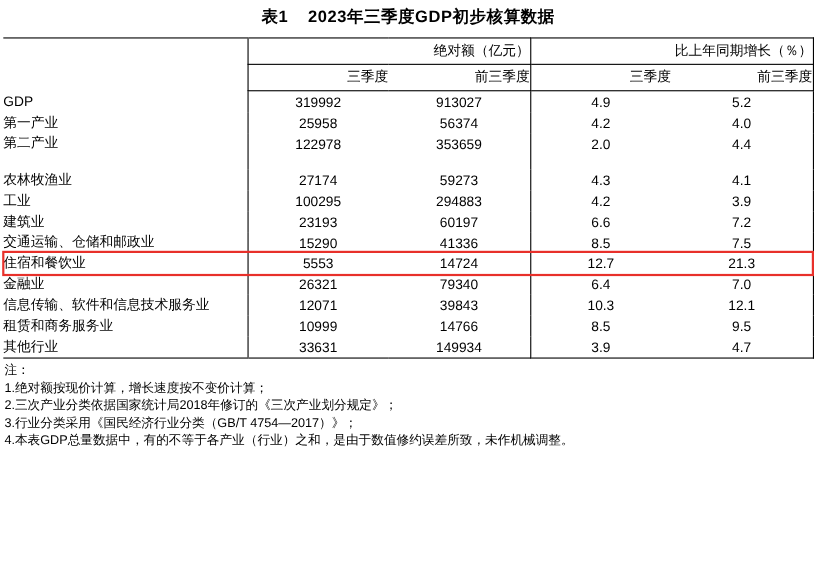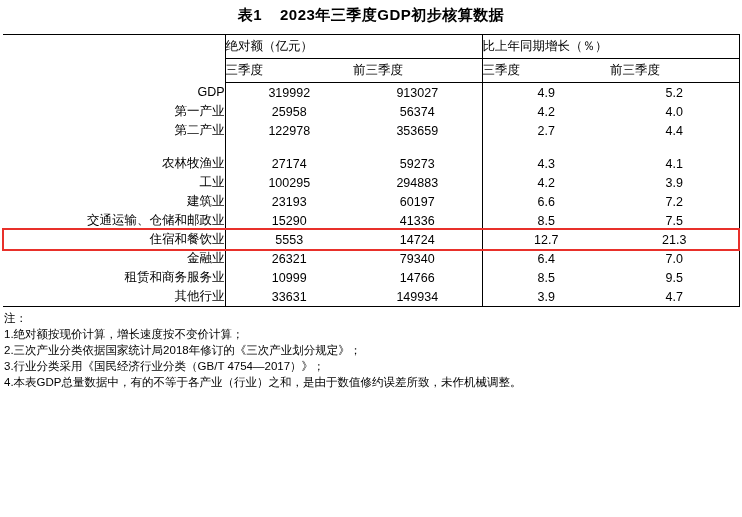--- a/index.html
+++ b/index.html
@@ -38,39 +38,39 @@
     margin: 0 3px;
     table-layout: fixed;
     font-size: 12.5px;
   }
   table.gdp td, table.gdp th {
     padding: 0;
     font-weight: normal;
   }
   .hdr-row td {
     height: 23px;
-    text-align: left;
+    text-align: right;
     vertical-align: middle;
     font-size: 12.5px;
   }
   .top-line {
     border-top: 1px solid #000;
   }
   .bottom-line {
     border-bottom: 1px solid #000;
   }
   .vline-l { border-left: 1px solid #000; }
   .vline-r { border-right: 1px solid #000; }
 
   .data-row td {
     height: 19px;
     vertical-align: middle;
   }
   .lbl {
-    text-align: right;
+    text-align: left;
     padding-left: 4px;
     white-space: nowrap;
   }
   .num {
     text-align: center;
   }
   .spacer-row td {
     height: 14px;
   }
   .notes {
@@ -133,21 +133,21 @@
           <td class="lbl">第一产业</td>
           <td class="num vline-l">25958</td>
           <td class="num vline-r">56374</td>
           <td class="num">4.2</td>
           <td class="num vline-r">4.0</td>
         </tr>
         <tr class="data-row">
           <td class="lbl">第二产业</td>
           <td class="num vline-l">122978</td>
           <td class="num vline-r">353659</td>
-          <td class="num">2.7</td>
+          <td class="num">2.0</td>
           <td class="num vline-r">4.4</td>
         </tr>
         <tr class="spacer-row">
           <td></td>
           <td class="vline-l"></td>
           <td class="vline-r"></td>
           <td></td>
           <td class="vline-r"></td>
         </tr>
         <tr class="data-row">
@@ -184,20 +184,27 @@
           <td class="num vline-r">14724</td>
           <td class="num">12.7</td>
           <td class="num vline-r">21.3</td>
         </tr>
         <tr class="data-row">
           <td class="lbl">金融业</td>
           <td class="num vline-l">26321</td>
           <td class="num vline-r">79340</td>
           <td class="num">6.4</td>
           <td class="num vline-r">7.0</td>
+        </tr>
+        <tr class="data-row">
+          <td class="lbl">信息传输、软件和信息技术服务业</td>
+          <td class="num vline-l">12071</td>
+          <td class="num vline-r">39843</td>
+          <td class="num">10.3</td>
+          <td class="num vline-r">12.1</td>
         </tr>
         <tr class="data-row">
           <td class="lbl">租赁和商务服务业</td>
           <td class="num vline-l">10999</td>
           <td class="num vline-r">14766</td>
           <td class="num">8.5</td>
           <td class="num vline-r">9.5</td>
         </tr>
         <tr class="data-row">
           <td class="lbl bottom-line">其他行业</td>

